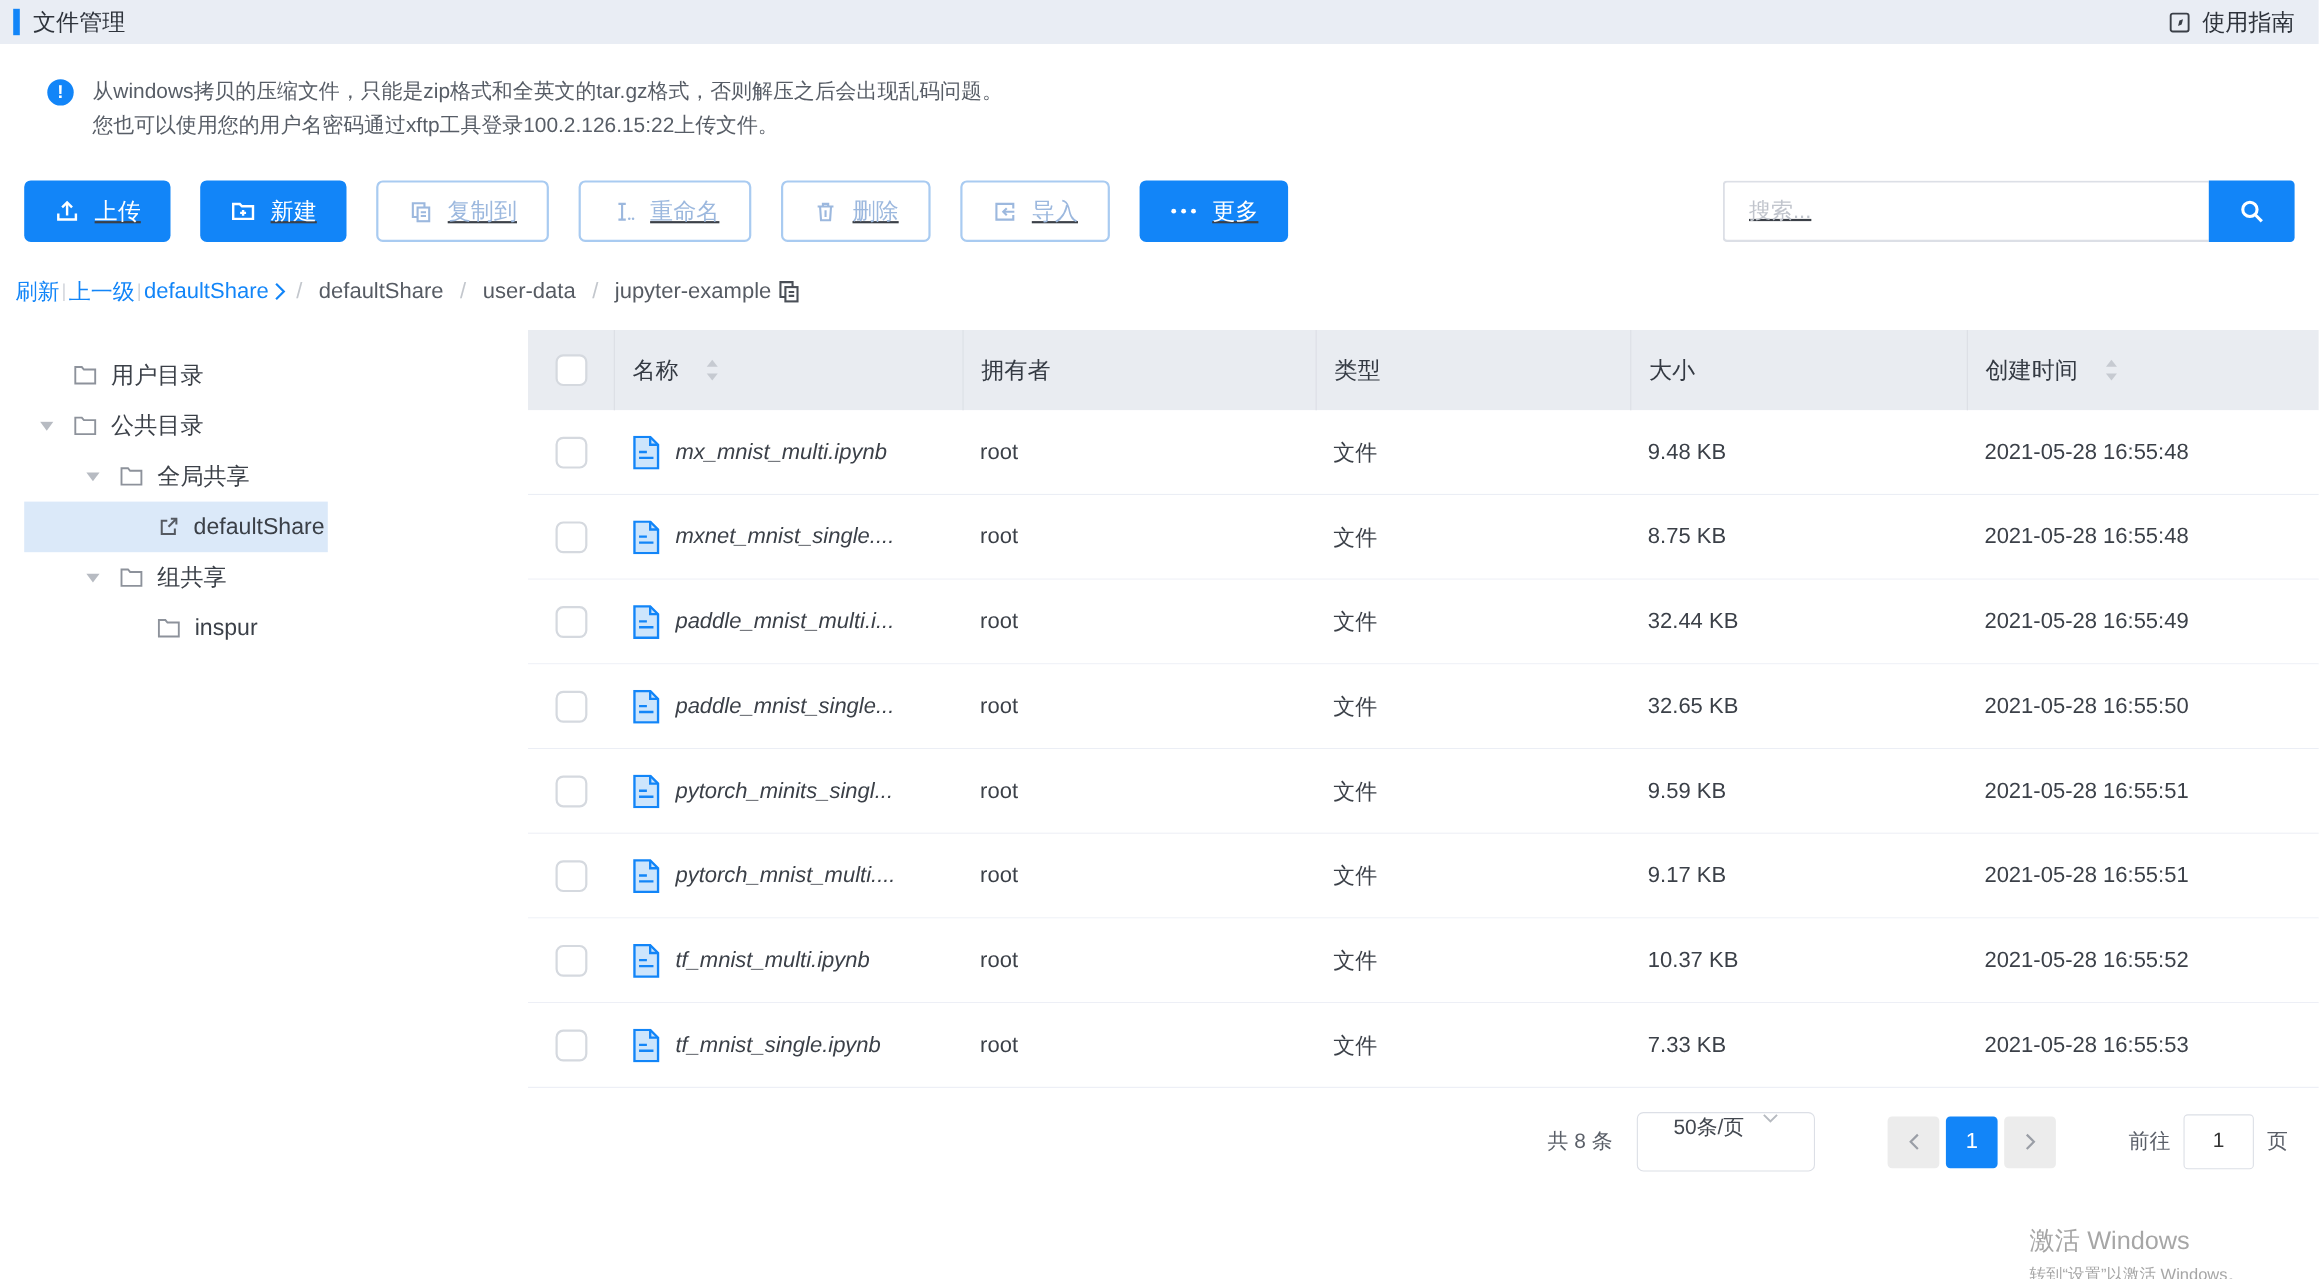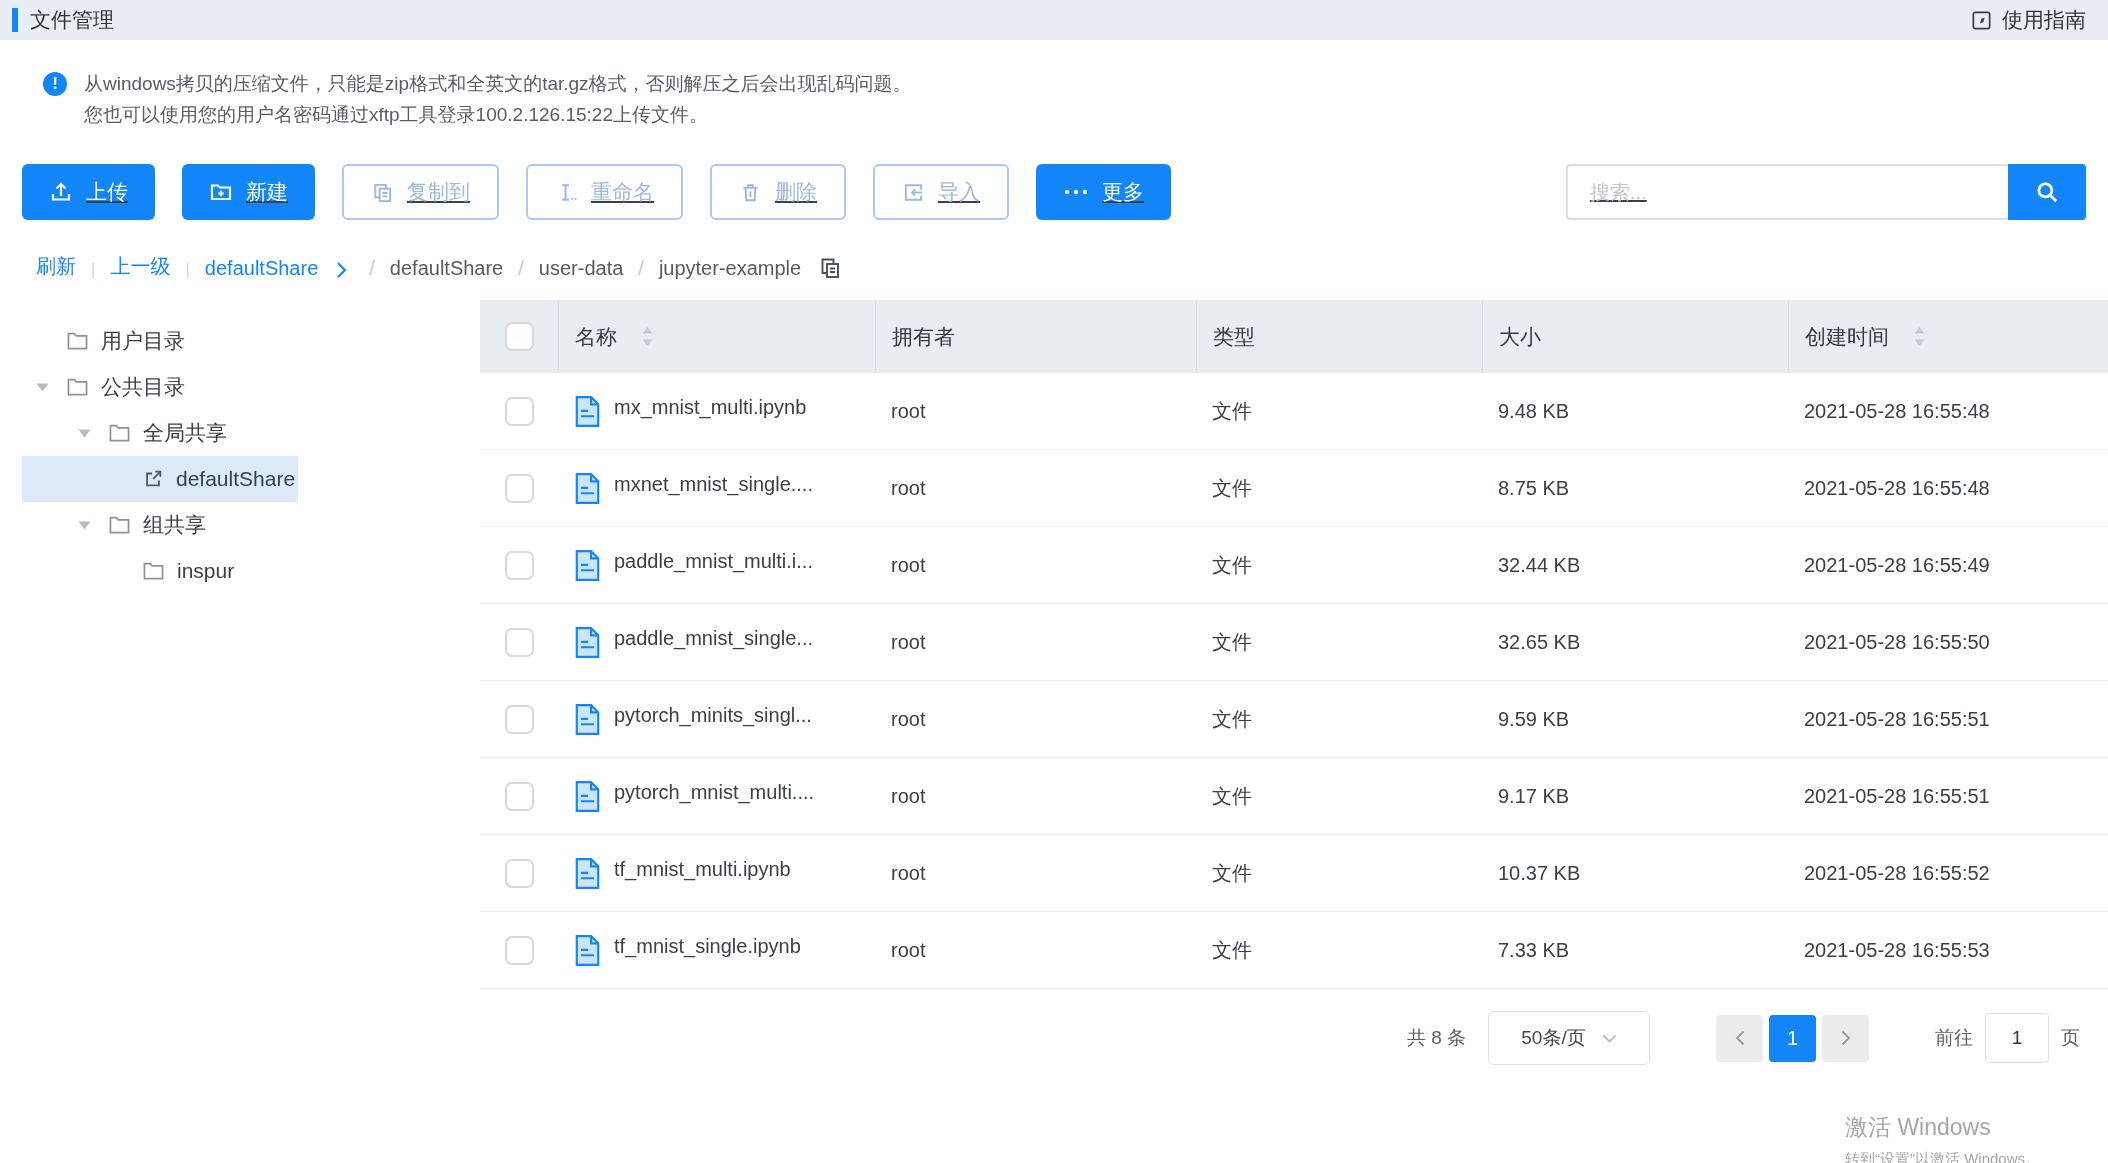--- a/index.html
+++ b/index.html
@@ -59,21 +59,21 @@
     font-family: inherit; outline: none;
   }
   .search-input::placeholder { color: #c0c4cc; }
   .search-btn {
     width: 78px; border: none; border-radius: 0 4px 4px 0;
     background: var(--accent, #1285f8); color: #fff;
     display: flex; align-items: center; justify-content: center; cursor: pointer;
   }
 
   
-  .breadcrumb { margin: 30px 22px 0 36px; display: flex; align-items: flex-end; gap: 15px; font-size: 20px; height: 30px; }
+  .breadcrumb { margin: 30px 22px 0 14px; display: flex; align-items: center; gap: 2px; font-size: 20px; height: 30px; }
   .bc-link { color: var(--accent, #1285f8); cursor: pointer; text-decoration: none; }
   .bc-sep { color: #d3d6dc; font-size: 17px; }
   .bc-chev { color: var(--accent, #1285f8); margin: 0 6px 0 2px; }
   .bc-path { display: flex; align-items: center; gap: 15px; }
   .bc-slash { color: #c3c7cd; }
   .bc-seg { color: #565b63; cursor: pointer; }
   .bc-copy { cursor: pointer; margin-left: 2px; }
 
   
   .content { position: relative; margin-top: 20px; }
@@ -104,33 +104,33 @@
   .th { display: flex; align-items: center; gap: 24px; padding-left: 16px; height: 100%; }
   .th + .th { border-left: 1px solid #dcdfe5; }
   .th-check { justify-content: center; padding-left: 0; }
   .checkbox {
     width: 29px; height: 29px; border: 2px solid #d5d9df; border-radius: 7px;
     background: #fff; display: inline-block; cursor: pointer; flex: none;
   }
   .trow { height: 77px; border-bottom: 1px solid #ebeef5; font-size: 20px; background: #fff; }
   .td { padding-left: 16px; }
   .td-check { display: flex; justify-content: center; padding-left: 0; }
-  .td-name { display: flex; gap: 13px; overflow: hidden; white-space: nowrap; padding-right: 8px; }
+  .td-name { display: flex; align-items: center; gap: 13px; overflow: hidden; white-space: nowrap; padding-right: 8px; font-style: italic; }
   .file-icon { flex: none; display: flex; }
   .fname { cursor: pointer; }
 
   
   .pagination {
     display: flex; align-items: center; justify-content: flex-end;
     margin: 22px 28px 0 0; font-size: 19px; color: #5a5f68; gap: 0;
   }
   .page-size-select {
     width: 162px; height: 54px; margin-left: 22px;
     border: 1px solid #dcdfe6; border-radius: 6px; background: #fff;
-    display: flex; align-items: center; justify-content: center; gap: 16px;
+    display: flex; align-items: flex-start; justify-content: center; gap: 16px;
     font-size: 19px; color: #42474f; cursor: pointer;
   }
   .pg {
     width: 47px; height: 47px; border: none; border-radius: 4px;
     display: flex; align-items: center; justify-content: center; cursor: pointer;
     font-family: inherit;
   }
   .pg-prev { background: #ececec; margin-left: 66px; }
   .pg-next { background: #ececec; margin-left: 6px; }
   .pg-current { background: var(--accent, #1285f8); color: #fff; font-size: 20px; margin-left: 6px; }

